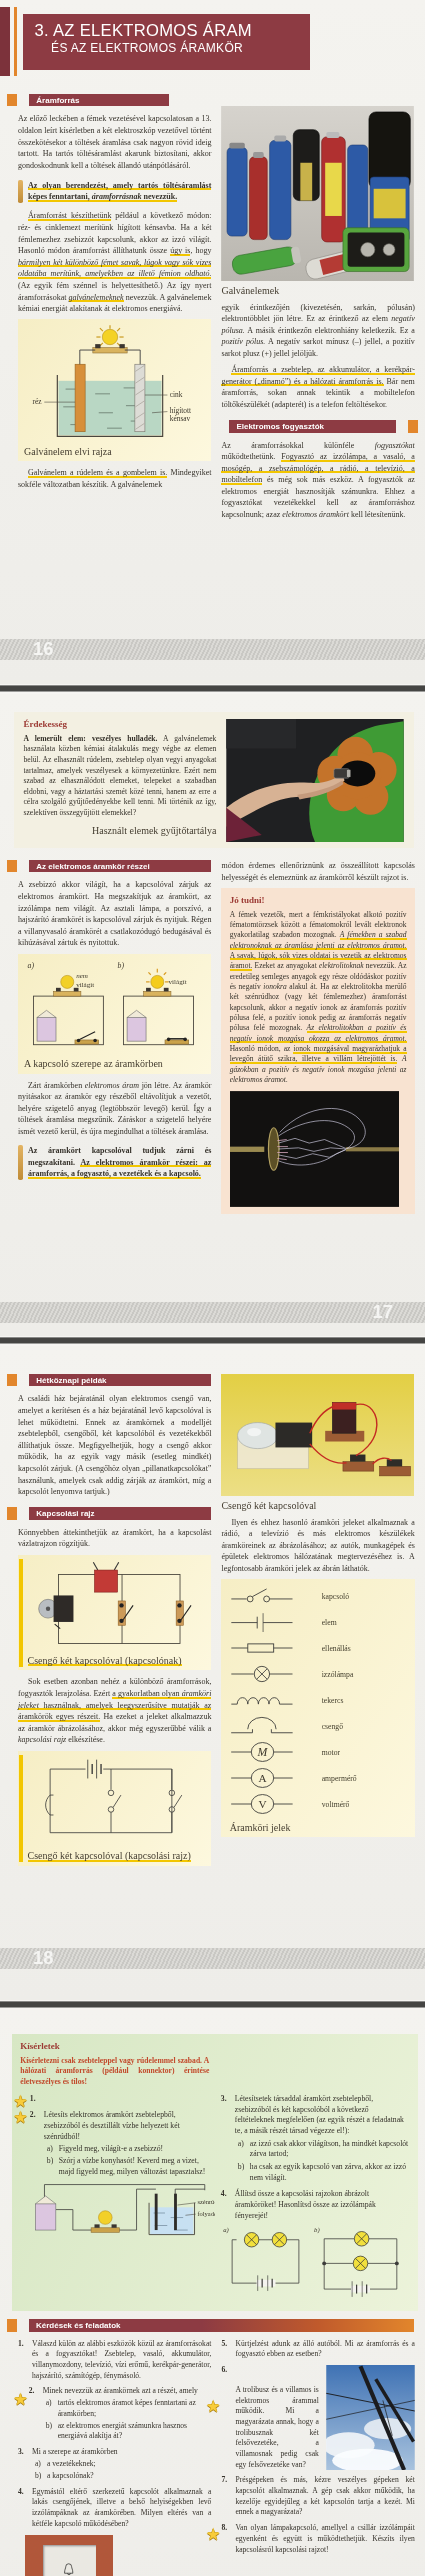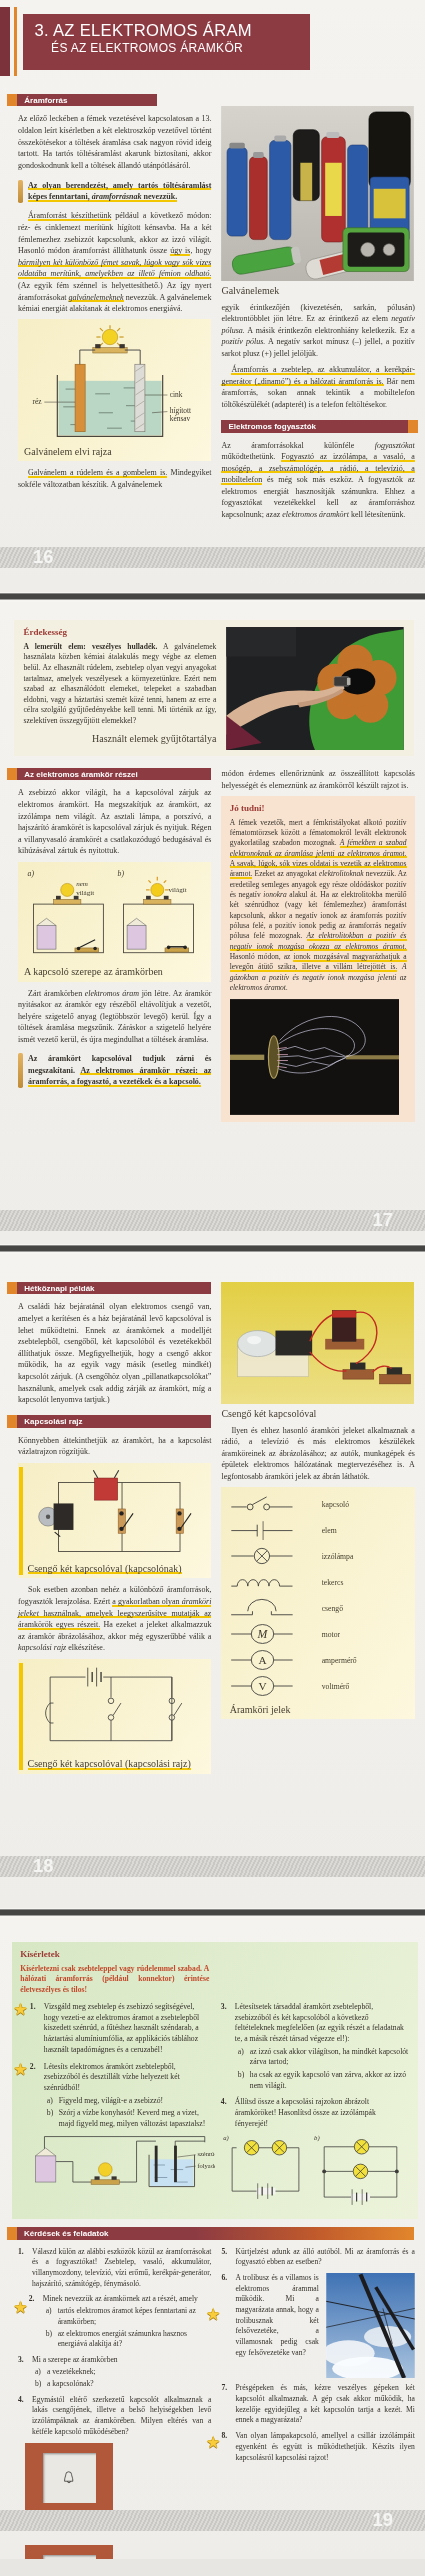--- a/index.html
+++ b/index.html
@@ -1,18 +1,18 @@
 <!DOCTYPE html>
 <html lang="hu" style="font-size:9.5px"><head>
 <meta charset="utf-8">
 <style>
   html,body{margin:0;padding:0;}
   body{width:426px;background:#e7e6e2;font-family:"Liberation Serif",serif;color:#35312a;}
   .page{position:relative;width:426px;overflow:hidden;background:linear-gradient(#f4f3ef,#eeede9);}
-  #pg16{height:592px}
+  #pg16{height:684px}
   #pg17{height:642px}
   #pg18{height:654px}
   #pg19{height:641px}
   .sep{height:10px;background:linear-gradient(180deg,#f6f5f2 0 1.2px,#8a8a88 1.2px 2.4px,#454543 2.4px 7px,#9c9c9a 7px 8.3px,#f6f5f2 8.3px 100%);}
   
   .banner{position:absolute;top:14px;left:22.5px;width:287px;height:56px;background:#8d3b43;color:#fff;
           font-family:"Liberation Sans",sans-serif;box-sizing:border-box;padding:6.5px 0 0 12px;}
   .banner .t1{font-size:16.6px;letter-spacing:0.3px;white-space:nowrap}
   .banner .t2{font-size:12px;letter-spacing:0.3px;margin-left:16.6px;white-space:nowrap}
   .sbar-dark{position:absolute;left:0;top:7px;width:9.5px;height:69px;background:#7c323b;}
@@ -21,25 +21,25 @@
   .cols{display:flex;gap:10px;padding:0 11.2px 0 18px;}
   .col{flex:1;min-width:0;}
   p.body{margin:0 0 4.7px;font-size:8px;line-height:1.45;text-align:justify;}
   .ind{text-indent:10px;}
   .hl{background-image:linear-gradient(#f2c600,#f2c600);background-size:100% 2.1px;background-position:0 100%;
       background-repeat:repeat-x;-webkit-box-decoration-break:clone;box-decoration-break:clone;padding-bottom:0.6px;}
   .it{font-style:italic}
   .bb{font-weight:bold}
   
   .sec{display:flex;height:12.4px;margin:0 0 7px -10.7px;font-family:"Liberation Sans",sans-serif;font-weight:bold;
-       font-size:8px;color:#fff;align-items:stretch;}
+       font-size:8px;color:#fff;align-items:stretch;gap:12px;}
   .sec .osq{width:10px;background:#e2862c;flex:none;}
   .sec .bar{background:#8d3b43;padding:1.8px 8.3px 0 7px;flex:1;}
   .sec.shorter .bar{flex:none;width:124px;}
-  .sec.right{margin-left:0;margin-right:-3.6px;}
+  .sec.right{margin-left:8px;margin-right:-3.6px;}
   .sec.right .osq{order:2;}
   .sec.full{margin:8.3px 12px 7px 7px;}
   .sec.full .bar{background:linear-gradient(90deg,#8d3b43 0%,#8d3b43 45%,#c05a2c 75%,#e2862c 100%);}
   
   .def{position:relative;margin:7px 0 6px;padding:1.2px 0 1.2px 10px;font-weight:bold;font-size:8px;line-height:1.48;text-align:justify;}
   .def::before{content:"";position:absolute;left:0;top:1.8px;bottom:1.8px;width:5.3px;border-radius:1.8px;
                background:linear-gradient(#e3b463,#c08c38);}
   
   .fig{background:linear-gradient(125deg,#f6eec5,#fdf8de);padding:4.7px 3.6px 4.7px 6px;margin:1.2px 0 6px;}
   .cap{font-size:10px;color:#453e31;margin-top:3.6px;}
@@ -70,21 +70,21 @@
   .num.l{left:33px}
   .num.r{right:33px}
   
   .symrow{display:flex;align-items:center;height:26px;}
   .symrow .sv{flex:none;width:71px;}
   .symlabel{font-size:7.7px;color:#45402f;margin-left:21px;}
   svg text{font-family:"Liberation Serif",serif;fill:#3c372c;}
   .swrow{display:flex;gap:15.4px;margin:6px 0 0 7px;flex-direction:column;}
   .swbox{width:88px;height:69px;background:#b1573a;display:flex;align-items:center;justify-content:center;}
   .swin{width:53px;height:50px;background:#eae8e2;box-shadow:inset 1.2px 1.2px 1.8px #999;display:flex;align-items:center;justify-content:center;}
-  .q6row{display:flex;gap:7px;}
+  .q6row{display:flex;gap:7px;align-items:flex-end;}
 </style>
 </head>
 <body>
 
 <section class="page" id="pg16">
   <div class="sbar-dark"></div>
   <div class="sbar-orange"></div>
   <div class="banner">
     <div class="t1">3. AZ ELEKTROMOS ÁRAM</div>
     <div class="t2">ÉS AZ ELEKTROMOS ÁRAMKÖR</div>
@@ -481,20 +481,30 @@
                   <line x1="46" y1="8" x2="46" y2="28" stroke-width="1.5"></line>
                   <line x1="56" y1="2" x2="56" y2="34" stroke-width="1.2"></line>
                   <line x1="56" y1="18" x2="106" y2="18" stroke-width="1.5"></line>
                 </g>
               </svg></span>
           <span class="symlabel">elem</span>
         </div>
         <div class="symrow">
           <span class="sv"><svg width="65" height="20" viewBox="0 0 110 34">
                 <g stroke="#3c3c3a" stroke-width="1.5" fill="none">
+                  <line x1="2" y1="17" x2="30" y2="17"></line>
+                  <rect x="30" y="10" width="44" height="14"></rect>
+                  <line x1="74" y1="17" x2="106" y2="17"></line>
+                </g>
+              </svg></span>
+          <span class="symlabel">ellenállás</span>
+        </div>
+        <div class="symrow">
+          <span class="sv"><svg width="65" height="20" viewBox="0 0 110 34">
+                <g stroke="#3c3c3a" stroke-width="1.5" fill="none">
                   <line x1="2" y1="17" x2="40" y2="17"></line>
                   <circle cx="54" cy="17" r="13"></circle>
                   <line x1="45" y1="8" x2="63" y2="26"></line>
                   <line x1="63" y1="8" x2="45" y2="26"></line>
                   <line x1="67" y1="17" x2="106" y2="17"></line>
                 </g>
               </svg></span>
           <span class="symlabel">izzólámpa</span>
         </div>
         <div class="symrow">
@@ -561,21 +571,20 @@
 
 <section class="page" id="pg19">
   <div class="greenbox">
     <div class="boxtitle">Kísérletek</div>
     <p class="smalltext warn" style="margin-bottom:6px;width:189px">Kísérletezni csak zsebteleppel vagy rúdelemmel szabad. A hálózati áramforrás (például konnektor) érintése életveszélyes és tilos!</p>
     <div style="display:flex;gap:12px">
       <div style="flex:1;min-width:0">
         <div class="item" style="font-size:7.7px;line-height:1.42">
           <span class="star gb-star" style="left:-7px">★</span>
           <span class="inum" style="margin-left:9.5px">1.</span>
-          <span class="itext">Vizsgáld meg zsebtelep és zsebizzó segítségével, hogy vezeti-e az elektromos áramot a zsebtelepből kiszedett szénrúd, a fűtéshez használt széndarab, a háztartási alumíniumfólia, az applikációs táblához használt tapadómágnes és a ceruzabél!</span>
         </div>
         <div class="item" style="font-size:7.7px;line-height:1.42;margin-bottom:2.4px">
           <span class="star gb-star" style="left:-7px">★</span>
           <span class="inum" style="margin-left:9.5px">2.</span>
           <span class="itext">
             <span>Létesíts elektromos áramkört zsebtelepből, zsebizzóból és desztillált vízbe helyezett két szénrúdból!</span>
             <span class="sub">
                 <span class="smk">a)</span>
                 <span>Figyeld meg, világít-e a zsebizzó!</span>
               </span>

